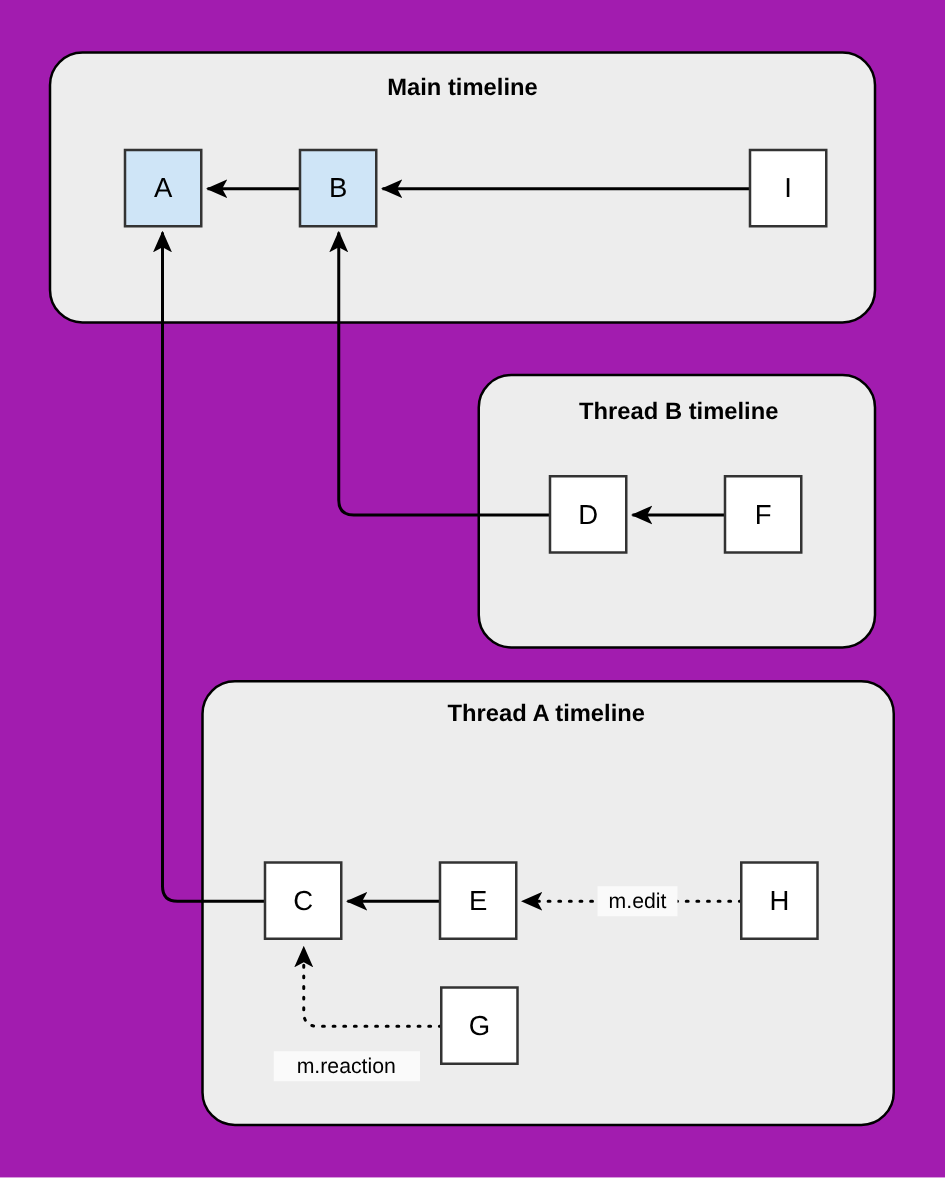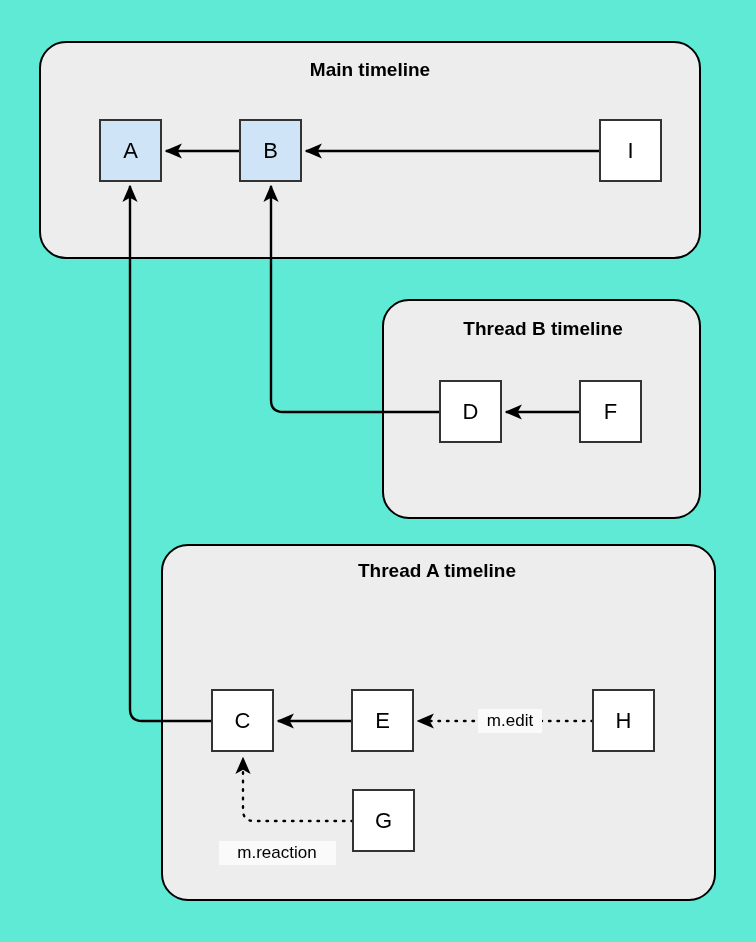--- a/index.html
+++ b/index.html
@@ -4,21 +4,21 @@
 <style>
   html, body {
     margin: 0;
     padding: 0;
     background: #ffffff;
   }
   #canvas {
     position: relative;
     width: 756px;
     height: 942px;
-    background: #5eead4;
+    background: #a21caf;
     font-family: "Liberation Sans", sans-serif;
     overflow: hidden;
   }
   #diagram-svg {
     position: absolute;
     left: 0;
     top: 0;
     width: 756px;
     height: 942px;
   }

